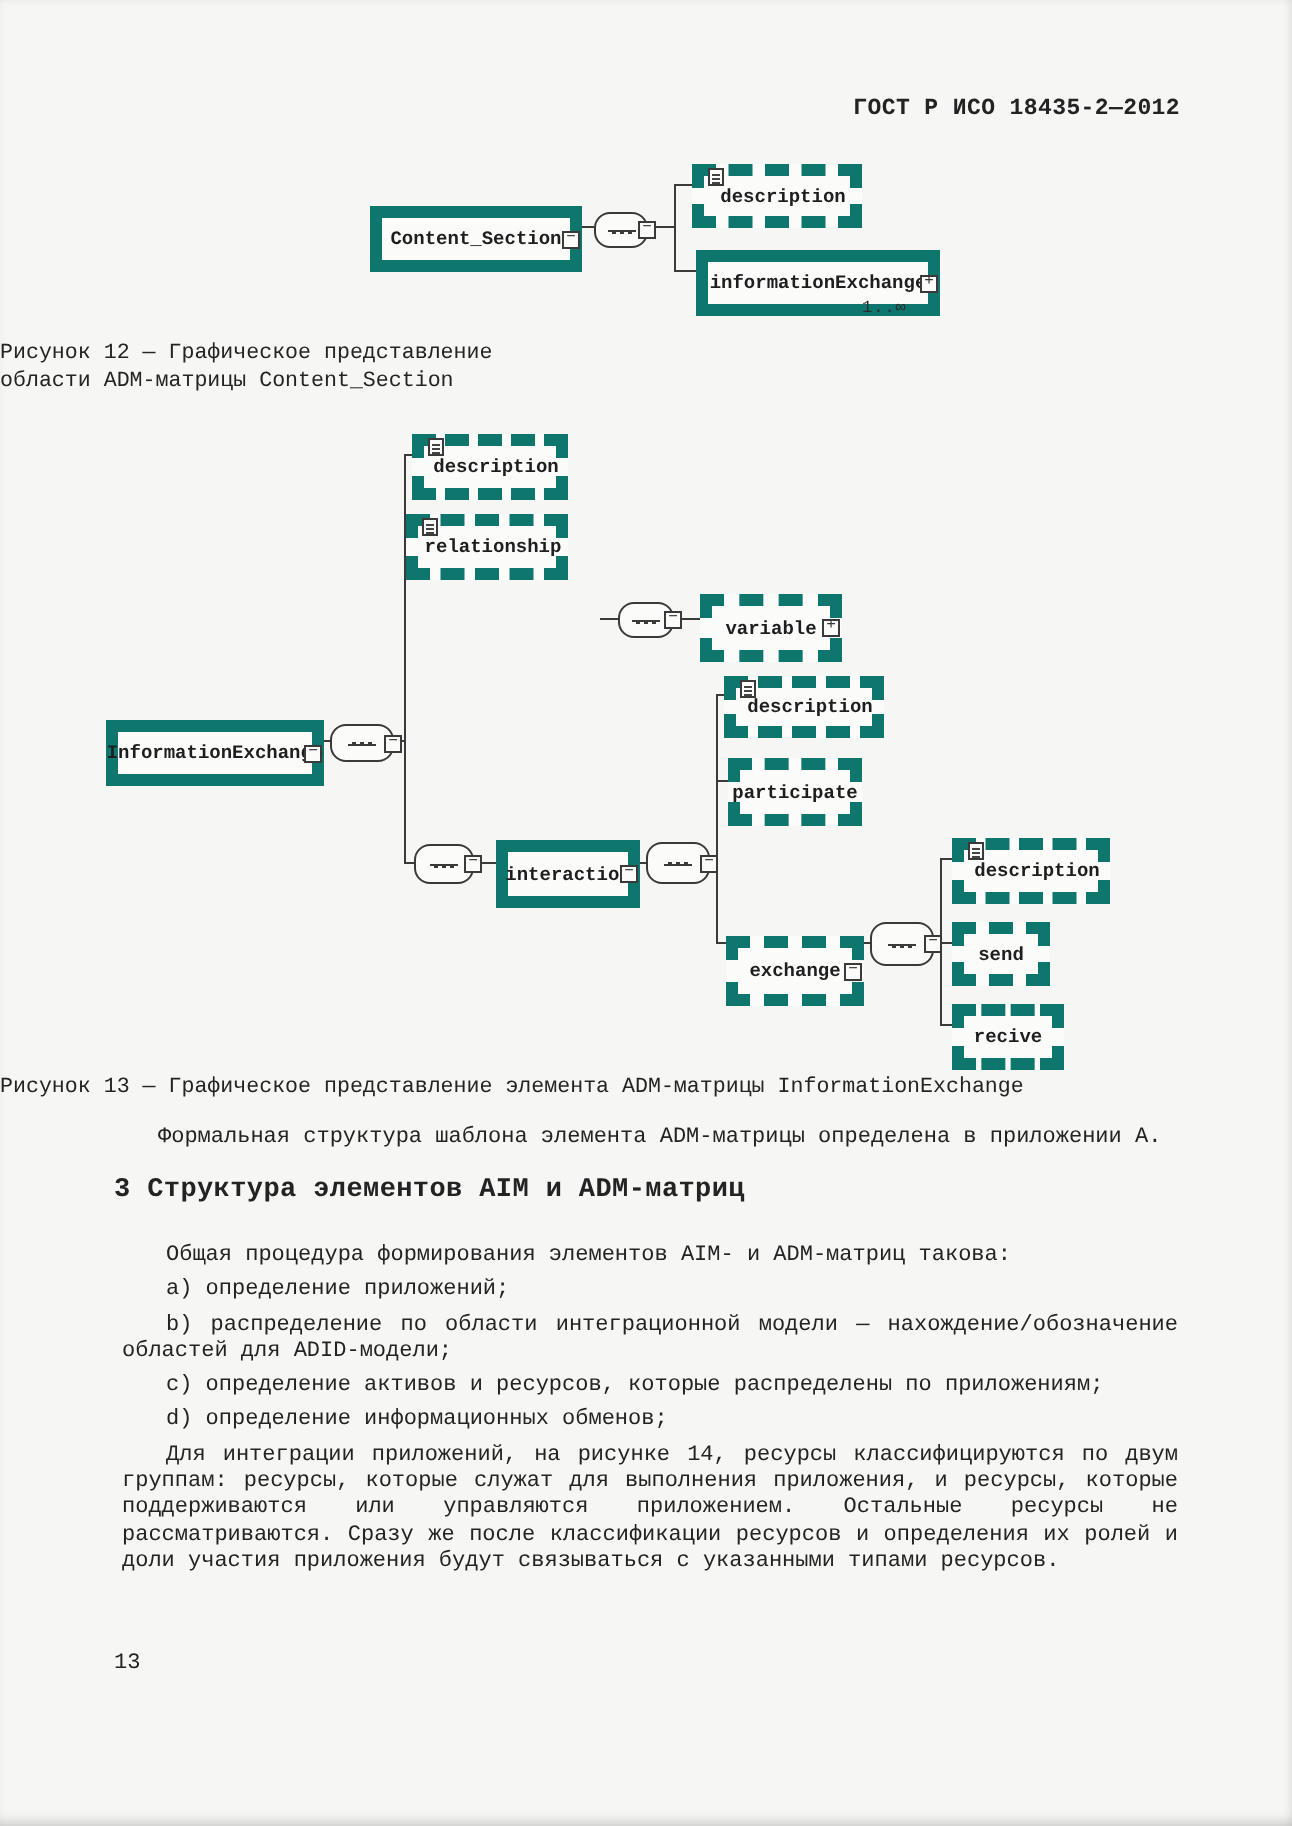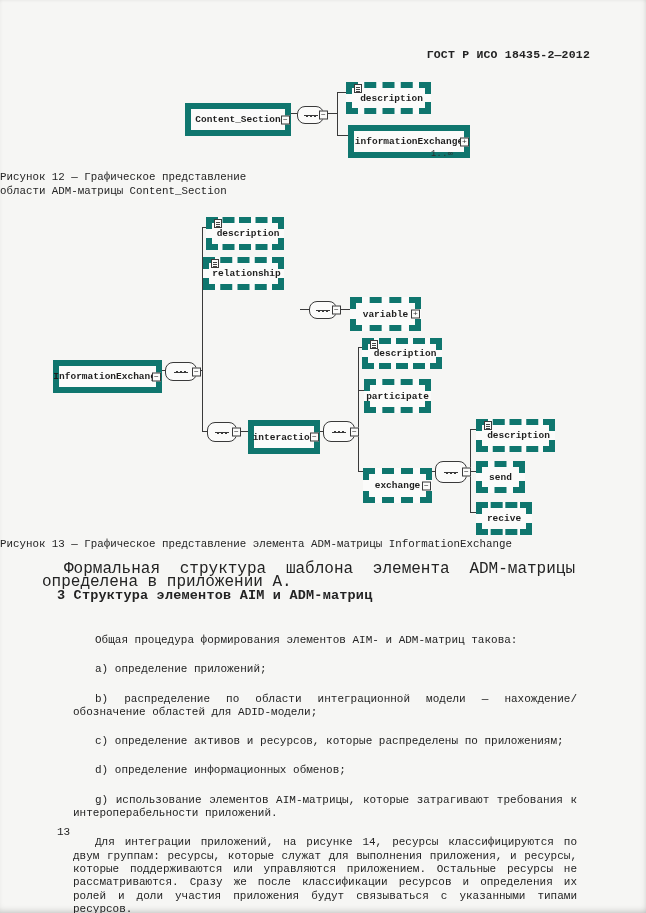--- a/index.html
+++ b/index.html
@@ -71,22 +71,22 @@
   .has-icon{padding-left:6px;}
   .cardinality{
     position:absolute;font-size:8.5px;color:#2b2b2b;letter-spacing:.5px;
   }
   
   .caption{
     position:absolute;left:0;width:646px;text-align:left;
     font-size:10.8px;line-height:14px;color:#242424;
   }
   .bodytext{position:absolute;left:57px;width:536px;font-size:11px;line-height:13.3px;text-align:justify;}
-  .bodytext p{margin:16px;text-indent:22px;}
-  .para{position:absolute;left:42px;width:533px;font-size:16px;line-height:13.3px;text-indent:22px;text-align:justify;}
+  .bodytext p{margin:4px;text-indent:22px;}
+  .para{position:absolute;left:57px;width:533px;font-size:11px;line-height:13.3px;text-indent:22px;text-align:justify;}
   .h1{
     position:absolute;left:57px;width:533px;
     font-size:13.5px;font-weight:bold;letter-spacing:.2px;
   }
   .pagenum{position:absolute;left:57px;top:826px;width:531px;font-size:11px;}
 </style>
 </head>
 <body>
 
 <div class="page">
@@ -222,19 +222,18 @@
   <div class="para" style="top:563px">Формальная структура шаблона элемента ADM-матрицы определена в приложении А.</div>
 
   <div class="h1" style="top:588px">3 Структура элементов AIM и ADM-матриц</div>
 
   <div class="bodytext" style="top:618px">
     <p>Общая процедура формирования элементов AIM- и ADM-матриц такова:</p>
     <p>a) определение приложений;</p>
     <p>b) распределение по области интеграционной модели — нахождение/обозначение областей для ADID-модели;</p>
     <p>c) определение активов и ресурсов, которые распределены по приложениям;</p>
     <p>d) определение информационных обменов;</p>
-    <p>g) использование элементов AIM-матрицы, которые затрагивают требования к интероперабельности приложений.</p>
     <p>Для интеграции приложений, на рисунке 14, ресурсы классифицируются по двум группам: ресурсы, которые служат для выполнения приложения, и ресурсы, которые поддерживаются или управляются приложением. Остальные ресурсы не рассматриваются. Сразу же после классификации ресурсов и определения их ролей и доли участия приложения будут связываться с указанными типами ресурсов.</p>
   </div>
 
   <div class="pagenum">13</div>
 
 </div>
 
 </body></html>

